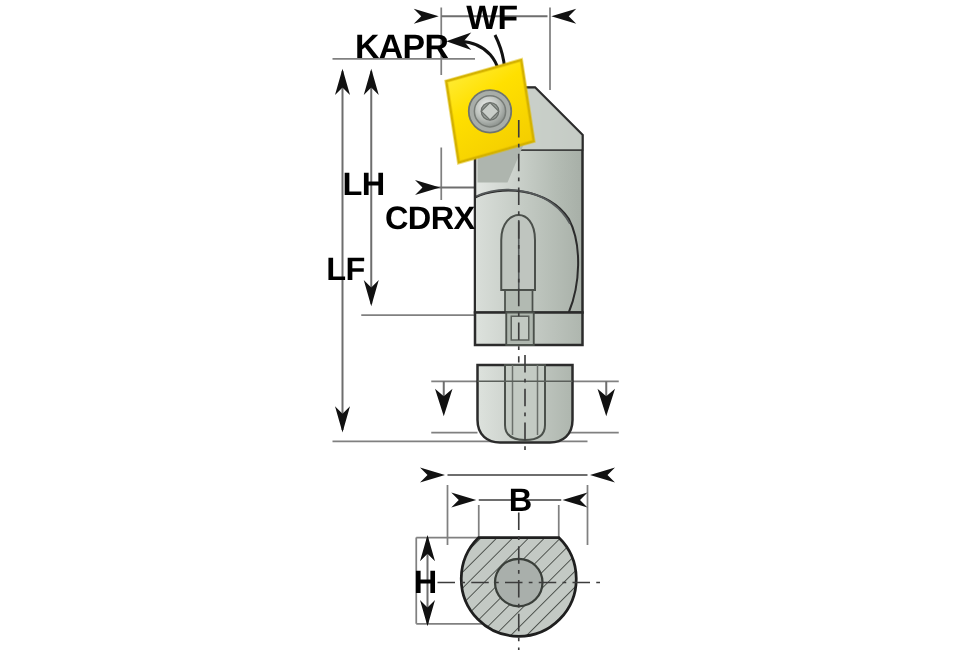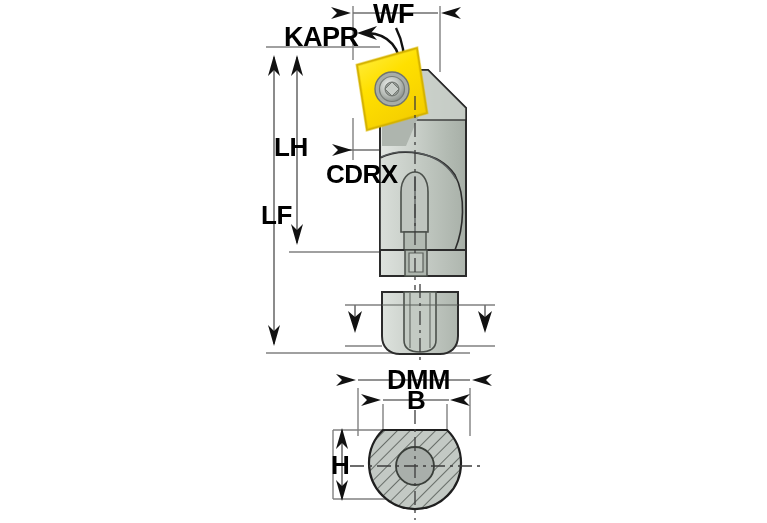--- a/index.html
+++ b/index.html
@@ -188,21 +188,20 @@
 </svg>
 
 <div class="lbl sz1" style="left:373px;top:1px;">WF</div>
 
 <div class="lbl sz1" style="left:284px;top:24px;">KAPR</div>
 
 <div class="lbl sz2" style="left:274px;top:134px;">LH</div>
 
 <div class="lbl sz2" style="left:261px;top:202px;">LF</div>
 
-<div class="lbl sz2" style="left:326px;top:161px;text-align:right;">CDRX</div>
-
-<div class="lbl sz1" style="left:387px;top:367px;">DMM</div>
+<div class="lbl sz2" style="left:308px;top:161px;text-align:right;">CDRX</div>
+
 
 <div class="lbl sz2" style="left:407px;top:387px;">B</div>
 
 <div class="lbl sz2" style="left:331px;top:452px;">H</div>
 
 </div>
 
 </body></html>

